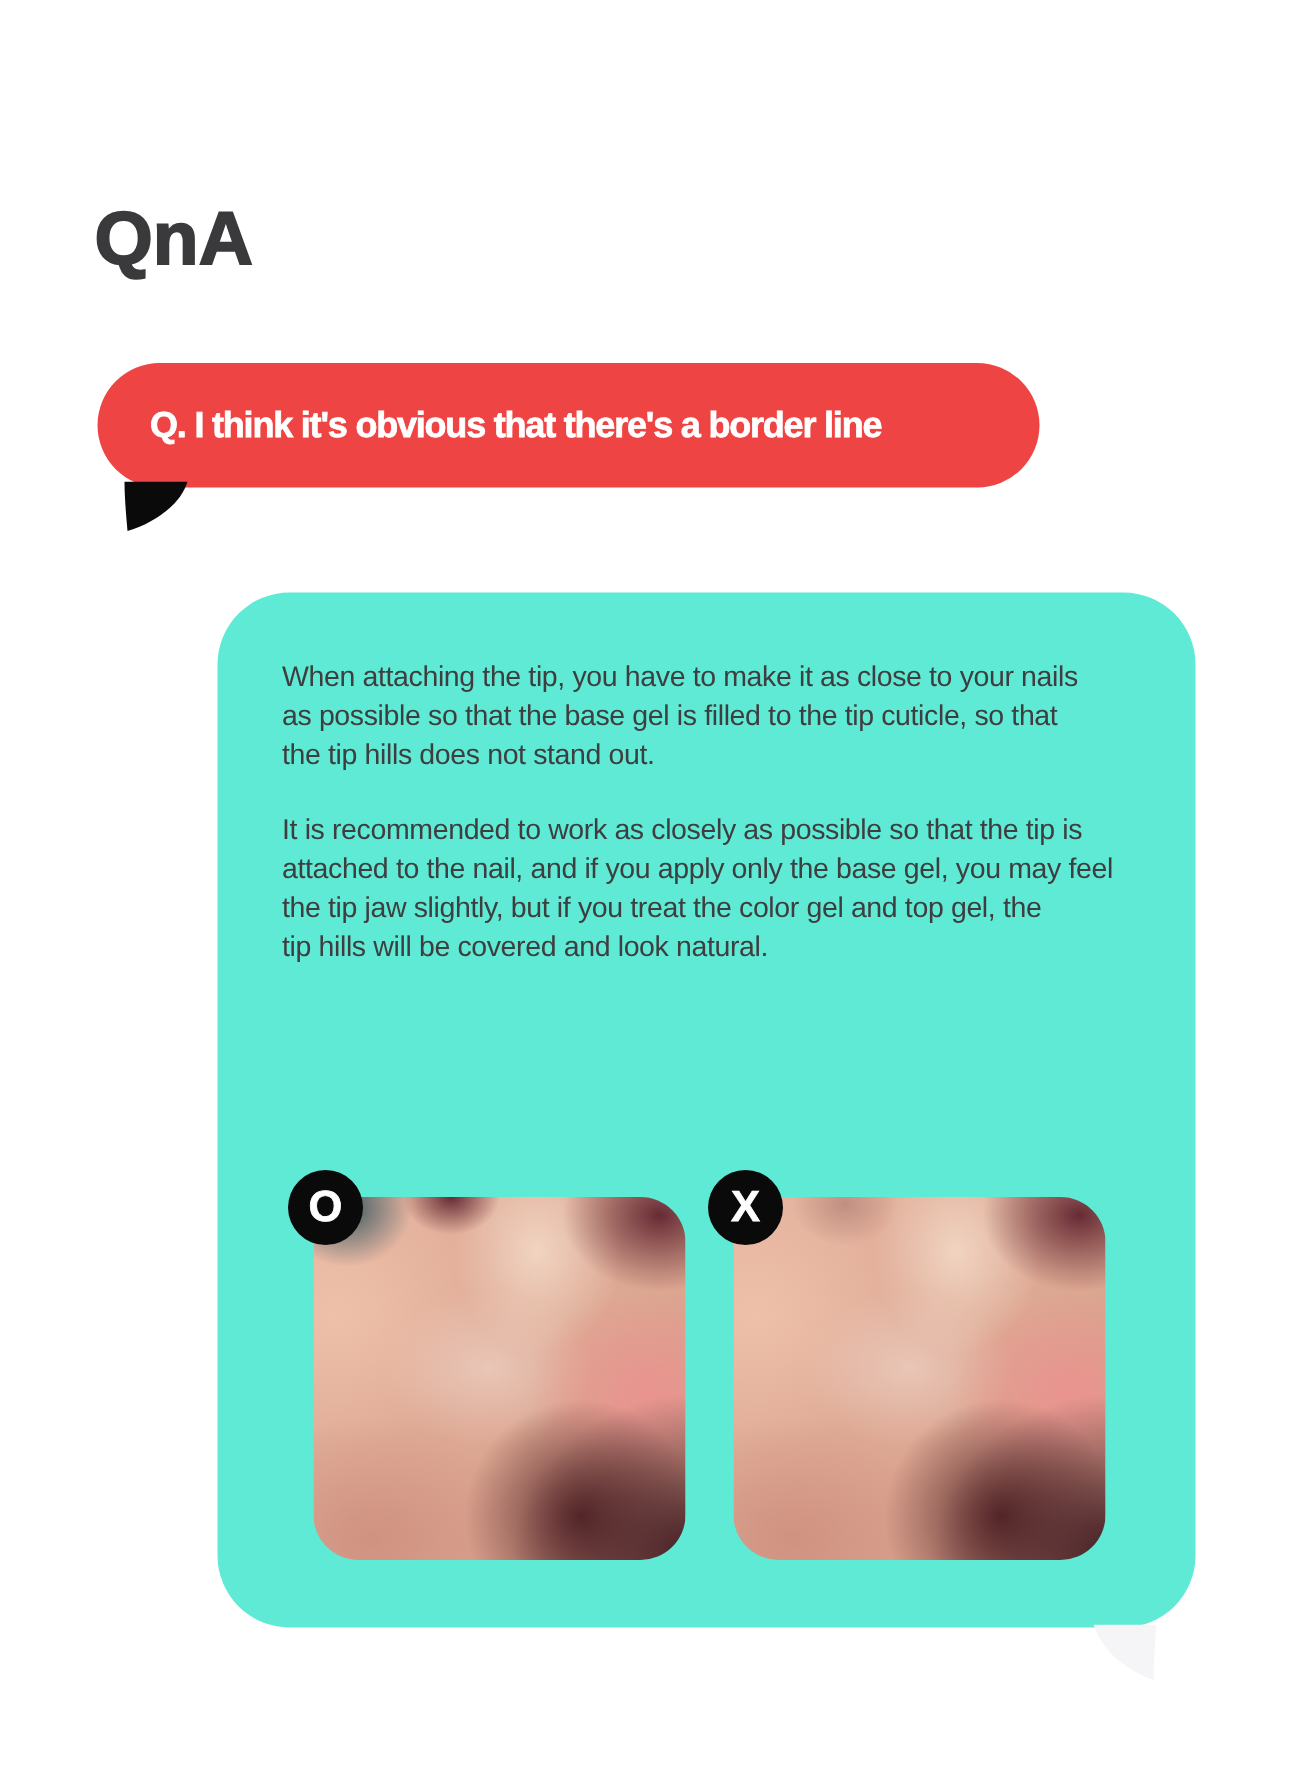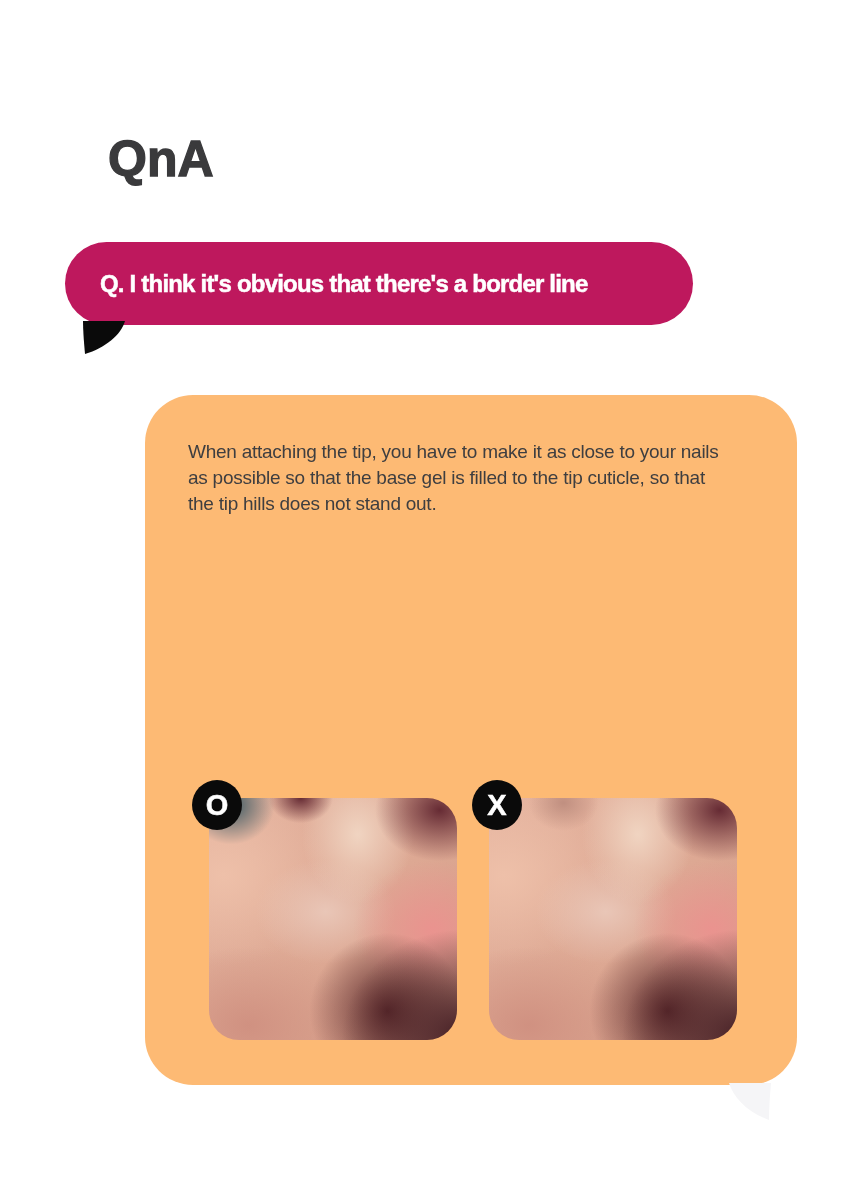--- a/index.html
+++ b/index.html
@@ -17,31 +17,30 @@
 
   .page-title {
     position: absolute;
     left: 63px;
     top: 130px;
     font-size: 50px;
     font-weight: bold;
     color: #3a3a3c;
     -webkit-text-stroke: 1.3px #3a3a3c;
     letter-spacing: 0px;
-    margin-left: 45px;
   }
 
   
   .question-bubble {
     position: absolute;
     left: 65px;
     top: 242px;
     width: 628px;
     height: 83px;
-    background: #be185d;
+    background: #ef4444;
     border-radius: 42px;
     display: flex;
     align-items: center;
     padding-left: 35px;
   }
   .question-text {
     color: #ffffff;
     font-size: 24px;
     font-weight: bold;
     -webkit-text-stroke: 0.5px #ffffff;
@@ -56,21 +55,21 @@
     height: 34px;
   }
 
   
   .answer-card {
     position: absolute;
     left: 145px;
     top: 395px;
     width: 652px;
     height: 690px;
-    background: #fdba74;
+    background: #5eead4;
     border-radius: 48px;
   }
   .card-tail {
     position: absolute;
     left: 580px;
     top: 688px;
     width: 50px;
     height: 38px;
   }
   .card-text {
@@ -162,20 +161,24 @@
       <path d="M2 0 L44 0 C40 14 24 27 4 33 C3 22 2 10 2 0 Z" fill="#0a0a0a"></path>
     </svg>
   </div>
 
   <div class="answer-card">
 
     <div class="card-text">
       <p>When attaching the tip, you have to make it as close to your nails
 as possible so that the base gel is filled to the tip cuticle, so that
 the tip hills does not stand out.</p>
+      <p>It is recommended to work as closely as possible so that the tip is
+attached to the nail, and if you apply only the base gel, you may feel
+the tip jaw slightly, but if you treat the color gel and top gel, the
+tip hills will be covered and look natural.</p>
     </div>
 
     <div class="examples">
 
       <figure class="example">
         <span class="badge">O</span>
         <div class="photo photo-base">
           <div class="photo-o-extra"></div>
         </div>
       </figure>

